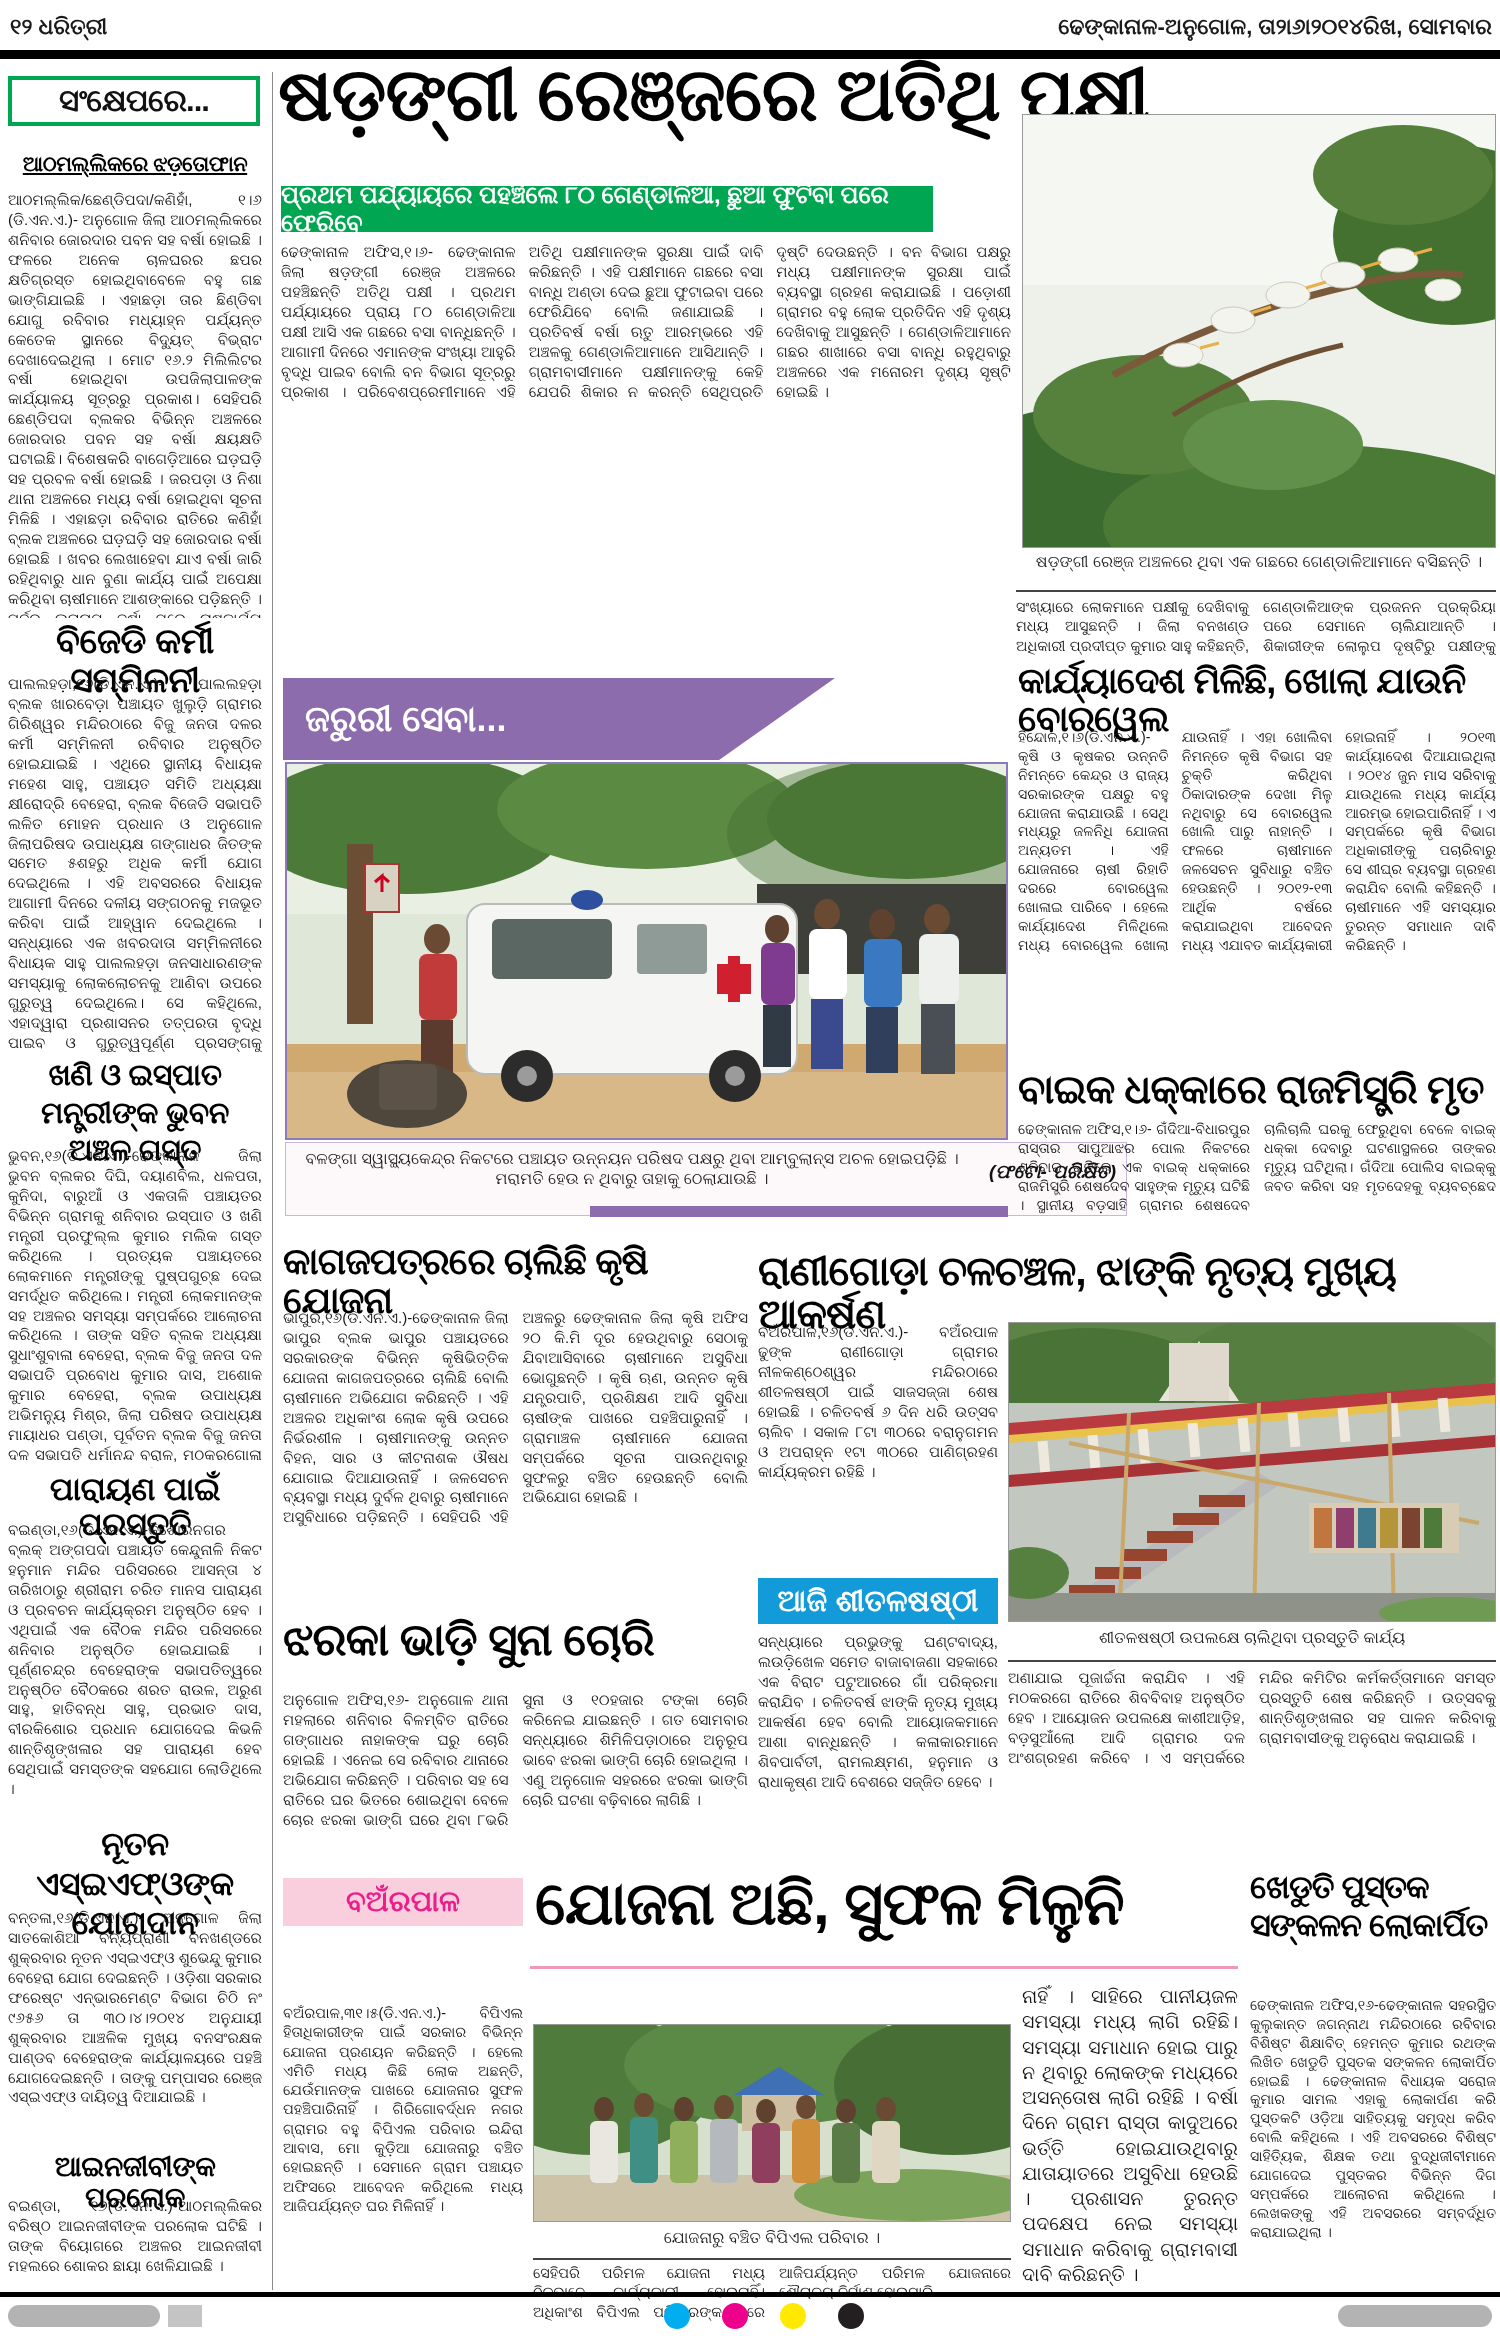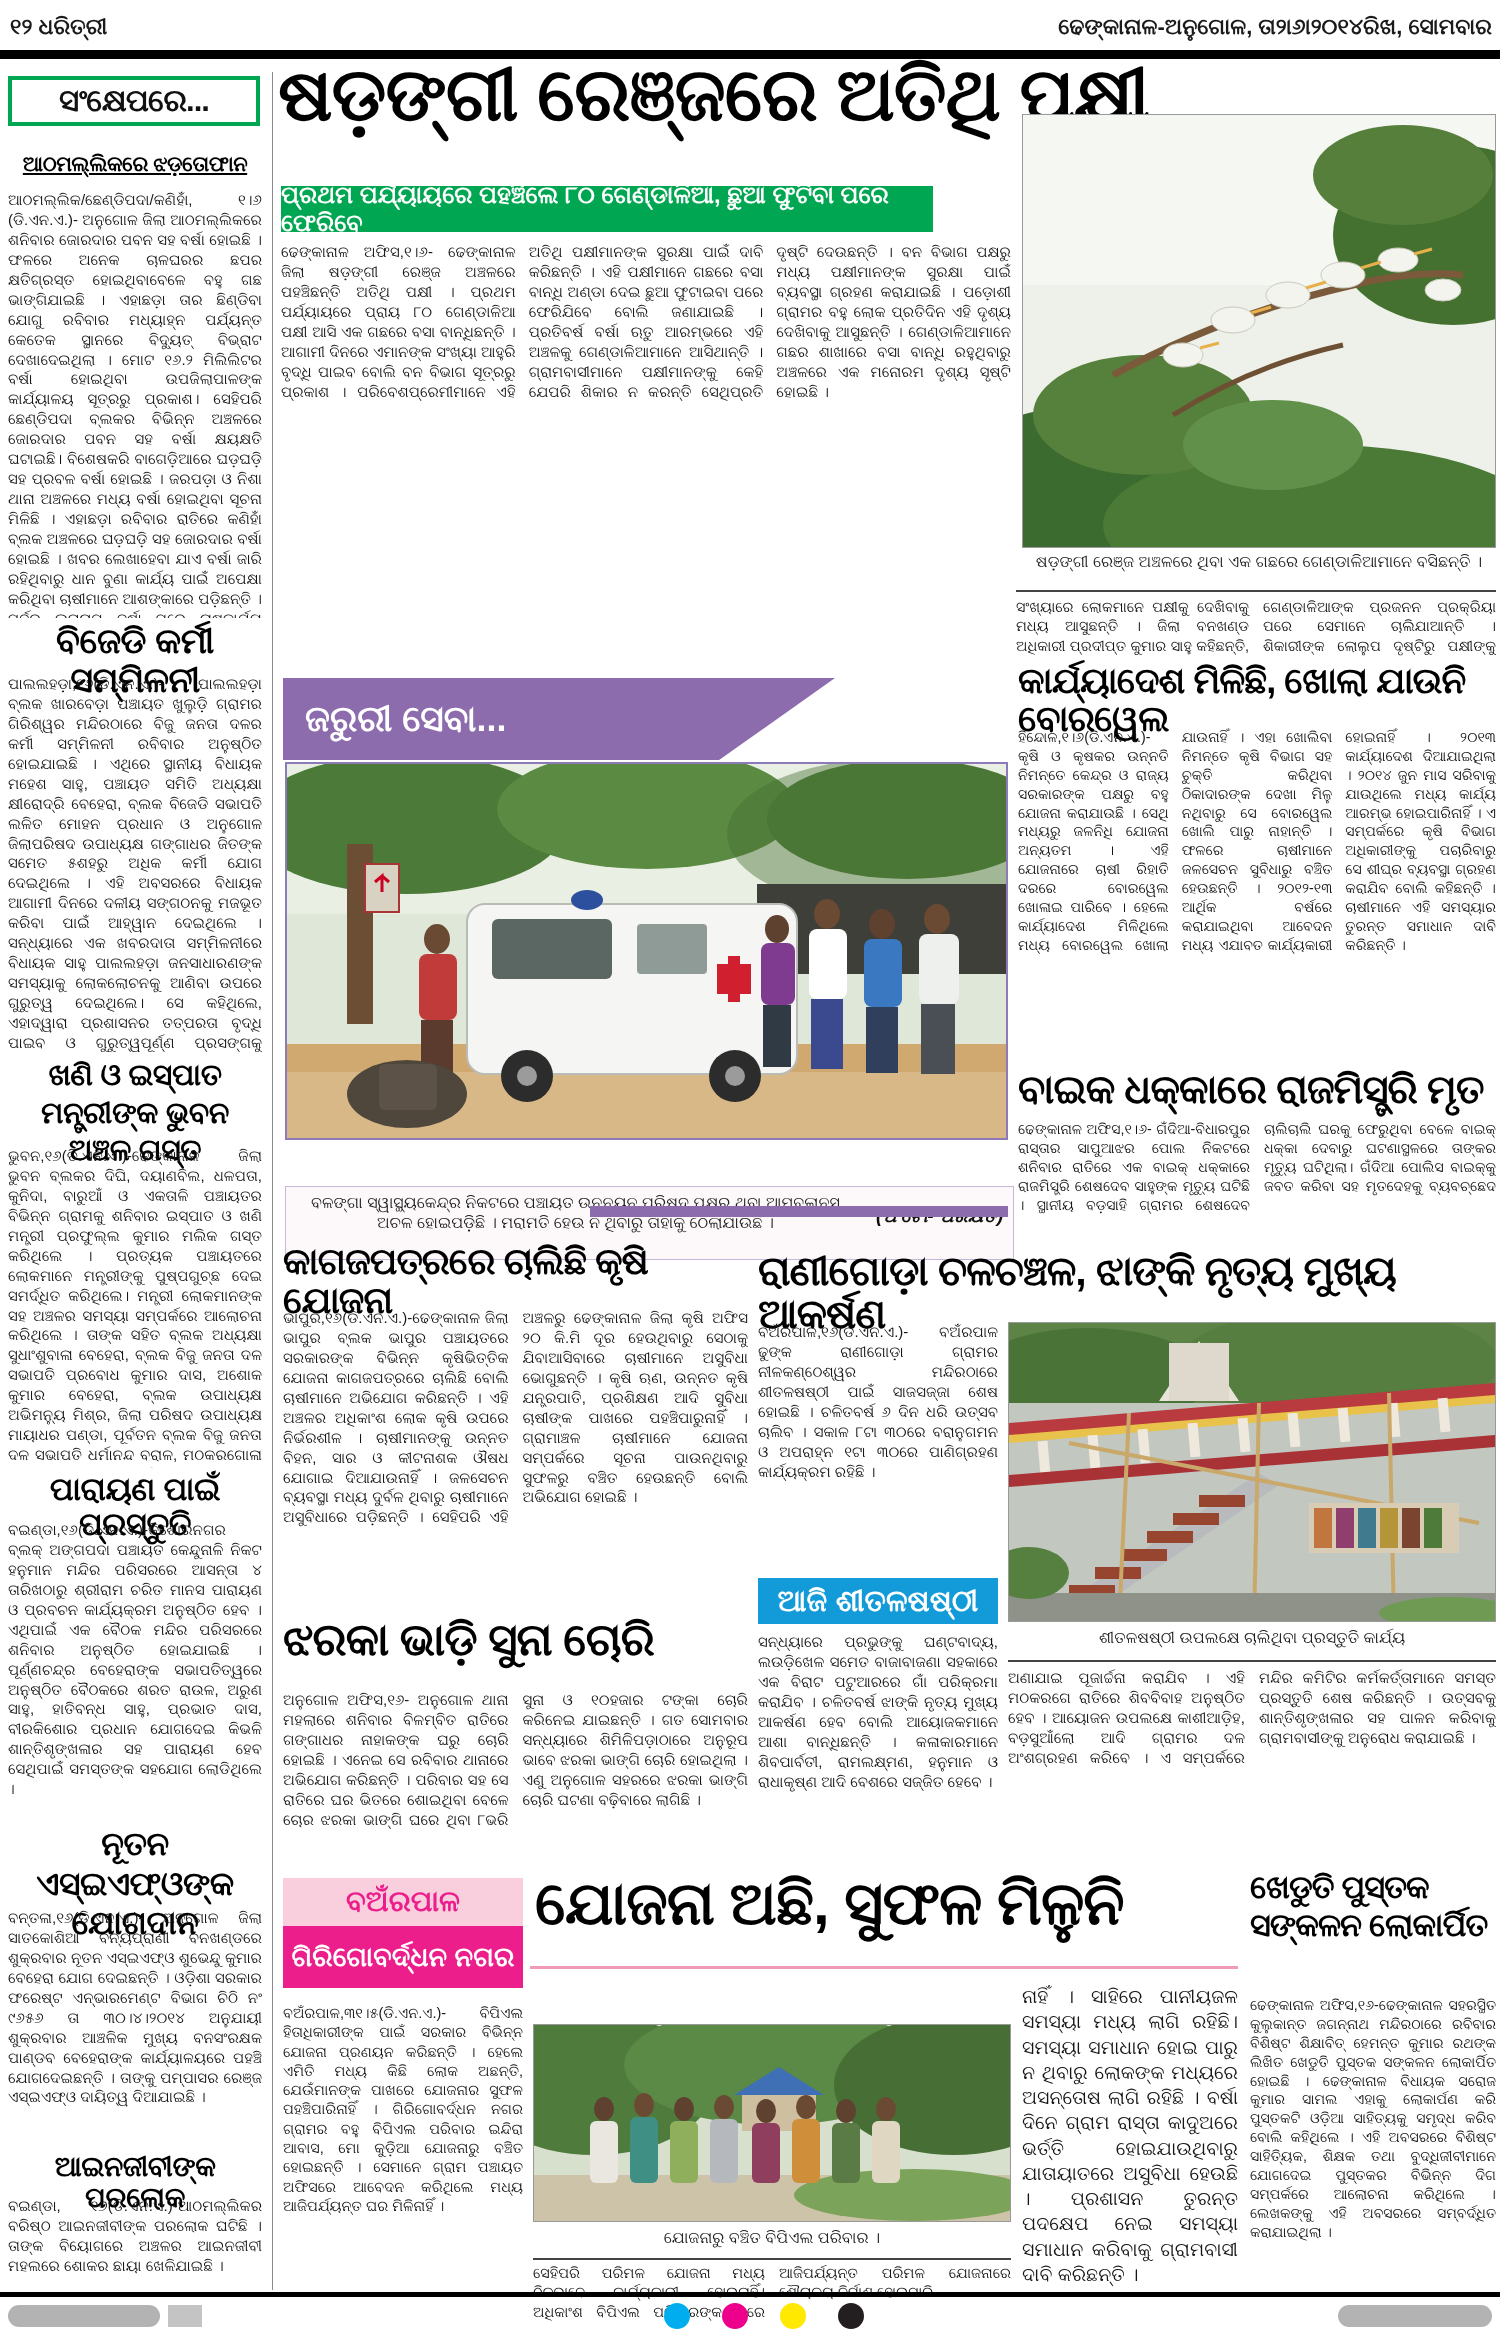--- a/index.html
+++ b/index.html
@@ -134,21 +134,21 @@
           <rect x="132" y="190" width="38" height="66" rx="8" fill="#c23b3b"></rect>
           <rect x="134" y="256" width="32" height="60" fill="#5a3b2e"></rect>
         <ellipse cx="490" cy="165" rx="12" ry="14" fill="#5f4130"></ellipse>
           <rect x="474" y="179" width="34" height="62" rx="8" fill="#7e3b8f"></rect>
           <rect x="476" y="241" width="28" height="62" fill="#2f3a45"></rect>
       </g>
       <ellipse cx="120" cy="330" rx="60" ry="34" fill="#4f463c"></ellipse>
       <rect x="92" y="300" width="58" height="46" rx="6" fill="#5d5248"></rect>
     </svg>
   </div>
-  <div class="abs" style="left:285px;top:1142px;width:729px;height:74px;border:1px solid #c9b6dd;box-sizing:border-box;background:#fdf9fb;margin-top:44px;">
+  <div class="abs" style="left:285px;top:1142px;width:842px;height:74px;border:1px solid #c9b6dd;box-sizing:border-box;background:#fdf9fb;">
     <div class="caption" style="padding:6px 160px 4px 12px;font-size:16px;">ବଳଙ୍ଗା ସ୍ୱାସ୍ଥ୍ୟକେନ୍ଦ୍ର ନିକଟରେ ପଞ୍ଚାୟତ ଉନ୍ନୟନ ପରିଷଦ ପକ୍ଷରୁ ଥିବା ଆମ୍ବୁଲାନ୍ସ ଅଚଳ ହୋଇପଡ଼ିଛି । ମରାମତି ହେଉ ନ ଥିବାରୁ ତାହାକୁ ଠେଲାଯାଉଛି ।</div>
     <div class="abs" style="right:10px;top:18px;font-size:19px;font-weight:bold;font-style:italic;">(ଫଟୋ- ପରିକ୍ଷିତ)</div>
   </div>
   <div class="abs" style="left:590px;top:1206px;width:418px;height:11px;background:#8d6cad;"></div>
 
   <div class="abs headline" style="left:1018px;top:662px;width:478px;font-size:36px;">କାର୍ଯ୍ୟାଦେଶ ମିଳିଛି, ଖୋଲା ଯାଉନି ବୋରୱେଲ</div>
   <div class="abs body-txt cols3" style="left:1018px;top:728px;width:478px;height:330px;overflow:hidden;font-size:14.2px;">ହିନ୍ଦୋଳ,୧।୬(ଡି.ଏନ.ଏ.)-କୃଷି ଓ କୃଷକର ଉନ୍ନତି ନିମନ୍ତେ କେନ୍ଦ୍ର ଓ ରାଜ୍ୟ ସରକାରଙ୍କ ପକ୍ଷରୁ ବହୁ ଯୋଜନା କରାଯାଉଛି । ସେଥି ମଧ୍ୟରୁ ଜଳନିଧି ଯୋଜନା ଅନ୍ୟତମ । ଏହି ଯୋଜନାରେ ଚାଷୀ ରିହାତି ଦରରେ ବୋରୱେଲ ଖୋଳାଇ ପାରିବେ । ହେଲେ କାର୍ଯ୍ୟାଦେଶ ମିଳିଥିଲେ ମଧ୍ୟ ବୋରୱେଲ ଖୋଲା ଯାଉନାହିଁ । ଏହା ଖୋଲିବା ନିମନ୍ତେ କୃଷି ବିଭାଗ ସହ ଚୁକ୍ତି କରିଥିବା ଠିକାଦାରଙ୍କ ଦେଖା ମିଳୁ ନଥିବାରୁ ସେ ବୋରୱେଲ ଖୋଲି ପାରୁ ନାହାନ୍ତି । ଫଳରେ ଚାଷୀମାନେ ଜଳସେଚନ ସୁବିଧାରୁ ବଞ୍ଚିତ ହେଉଛନ୍ତି । ୨୦୧୨-୧୩ ଆର୍ଥିକ ବର୍ଷରେ କରାଯାଇଥିବା ଆବେଦନ ମଧ୍ୟ ଏଯାବତ କାର୍ଯ୍ୟକାରୀ ହୋଇନାହିଁ । ୨୦୧୩ କାର୍ଯ୍ୟାଦେଶ ଦିଆଯାଇଥିଲା । ୨୦୧୪ ଜୁନ ମାସ ସରିବାକୁ ଯାଉଥିଲେ ମଧ୍ୟ କାର୍ଯ୍ୟ ଆରମ୍ଭ ହୋଇପାରିନାହିଁ । ଏ ସମ୍ପର୍କରେ କୃଷି ବିଭାଗ ଅଧିକାରୀଙ୍କୁ ପଚାରିବାରୁ ସେ ଶୀଘ୍ର ବ୍ୟବସ୍ଥା ଗ୍ରହଣ କରାଯିବ ବୋଲି କହିଛନ୍ତି । ଚାଷୀମାନେ ଏହି ସମସ୍ୟାର ତୁରନ୍ତ ସମାଧାନ ଦାବି କରିଛନ୍ତି ।</div>
 
   <div class="abs headline" style="left:1018px;top:1068px;width:478px;font-size:40px;">ବାଇକ ଧକ୍କାରେ ରାଜମିସ୍ତ୍ରି ମୃତ</div>
   <div class="abs body-txt cols2" style="left:1018px;top:1120px;width:478px;height:108px;overflow:hidden;font-size:14.2px;">ଢେଙ୍କାନାଳ ଅଫିସ,୧।୬- ଗଁଦିଆ-ବିଧାରପୁର ରାସ୍ତାର ସାପୁଆଝର ପୋଲ ନିକଟରେ ଶନିବାର ରାତିରେ ଏକ ବାଇକ୍ ଧକ୍କାରେ ରାଜମିସ୍ତ୍ରି ଶେଷଦେବ ସାହୁଙ୍କ ମୃତ୍ୟୁ ଘଟିଛି । ସ୍ଥାନୀୟ ବଡ଼ସାହି ଗ୍ରାମର ଶେଷଦେବ ଚାଲିଚାଲି ଘରକୁ ଫେରୁଥିବା ବେଳେ ବାଇକ୍ ଧକ୍କା ଦେବାରୁ ଘଟଣାସ୍ଥଳରେ ତାଙ୍କର ମୃତ୍ୟୁ ଘଟିଥିଲା। ଗଁଦିଆ ପୋଲିସ ବାଇକ୍‌କୁ ଜବତ କରିବା ସହ ମୃତଦେହକୁ ବ୍ୟବଚ୍ଛେଦ ପାଇଁ ପଠାଇଛି । ଥାନାରେ ନଂ. ୫୪/୧୪ରେ ମାମଲା ରୁଜୁ ହୋଇଛି ।</div>
@@ -218,23 +218,20 @@
   <div class="abs caption" style="left:1008px;top:1628px;width:488px;">ଶୀତଳଷଷ୍ଠୀ ଉପଲକ୍ଷେ ଚାଲିଥିବା ପ୍ରସ୍ତୁତି କାର୍ଯ୍ୟ</div>
   <div class="abs" style="left:1008px;top:1660px;width:488px;height:2px;background:#444;"></div>
   <div class="abs body-txt cols2" style="left:1008px;top:1668px;width:488px;height:200px;overflow:hidden;">ଅଣାଯାଇ ପୂଜାର୍ଚ୍ଚନା କରାଯିବ । ଏହି ମଠକରଗେ ରାତିରେ ଶିବବିବାହ ଅନୁଷ୍ଠିତ ହେବ । ଆୟୋଜନ ଉପଲକ୍ଷେ କାଶୀଆଡ଼ିହ, ବଡ଼ସୁଆଁଲୋ ଆଦି ଗ୍ରାମର ଦଳ ଅଂଶଗ୍ରହଣ କରିବେ । ଏ ସମ୍ପର୍କରେ ମନ୍ଦିର କମିଟିର କର୍ମକର୍ତ୍ତାମାନେ ସମସ୍ତ ପ୍ରସ୍ତୁତି ଶେଷ କରିଛନ୍ତି । ଉତ୍ସବକୁ ଶାନ୍ତିଶୃଙ୍ଖଳାର ସହ ପାଳନ କରିବାକୁ ଗ୍ରାମବାସୀଙ୍କୁ ଅନୁରୋଧ କରାଯାଇଛି ।</div>
 
   <div class="abs headline" style="left:283px;top:1616px;width:465px;font-size:45px;">ଝରକା ଭାଡ଼ି ସୁନା ଚୋରି</div>
   <div class="abs body-txt cols2" style="left:283px;top:1690px;width:465px;height:180px;overflow:hidden;">ଅନୁଗୋଳ ଅଫିସ,୧୬- ଅନୁଗୋଳ ଥାନା ମହଲାରେ ଶନିବାର ବିଳମ୍ବିତ ରାତିରେ ଗଙ୍ଗାଧର ନାହାକଙ୍କ ଘରୁ ଚୋରି ହୋଇଛି । ଏନେଇ ସେ ରବିବାର ଥାନାରେ ଅଭିଯୋଗ କରିଛନ୍ତି । ପରିବାର ସହ ସେ ରାତିରେ ଘର ଭିତରେ ଶୋଇଥିବା ବେଳେ ଚୋର ଝରକା ଭାଙ୍ଗି ଘରେ ଥିବା ୮ଭରି ସୁନା ଓ ୧୦ହଜାର ଟଙ୍କା ଚୋରି କରିନେଇ ଯାଇଛନ୍ତି । ଗତ ସୋମବାର ସନ୍ଧ୍ୟାରେ ଶିମିଳିପଡ଼ାଠାରେ ଅନୁରୂପ ଭାବେ ଝରକା ଭାଙ୍ଗି ଚୋରି ହୋଇଥିଲା । ଏଣୁ ଅନୁଗୋଳ ସହରରେ ଝରକା ଭାଙ୍ଗି ଚୋରି ଘଟଣା ବଢ଼ିବାରେ ଲାଗିଛି ।</div>
 
   <div class="abs" style="left:283px;top:1878px;width:240px;height:48px;background:#f9cfdd;display:flex;align-items:center;justify-content:center;">
     <span style="color:#ec1e8c;font-weight:bold;font-size:29px;">ବଅଁରପାଳ</span>
   </div>
-  <div class="abs" style="left:283px;top:1926px;width:240px;height:62px;background:#ec1e8c;display:flex;align-items:center;justify-content:center;">
-    <span class="banner-txt" style="font-size:27px;">ଗିରିଗୋବର୍ଦ୍ଧନ ନଗର</span>
-  </div>
   <div class="abs headline" style="left:535px;top:1872px;width:702px;font-size:60px;">ଯୋଜନା ଅଛି, ସୁଫଳ ମିଳୁନି</div>
   <div class="abs" style="left:530px;top:1966px;width:708px;height:3px;background:#f09ab5;"></div>
 
   <div class="abs body-txt" style="left:283px;top:2004px;width:240px;height:286px;overflow:hidden;font-size:14.5px;">ବଅଁରପାଳ,୩୧।୫(ଡି.ଏନ.ଏ.)- ବିପିଏଲ ହିତାଧିକାରୀଙ୍କ ପାଇଁ ସରକାର ବିଭିନ୍ନ ଯୋଜନା ପ୍ରଣୟନ କରିଛନ୍ତି । ହେଲେ ଏମିତି ମଧ୍ୟ କିଛି ଲୋକ ଅଛନ୍ତି, ଯେଉଁମାନଙ୍କ ପାଖରେ ଯୋଜନାର ସୁଫଳ ପହଞ୍ଚିପାରିନାହିଁ । ଗିରିଗୋବର୍ଦ୍ଧନ ନଗର ଗ୍ରାମର ବହୁ ବିପିଏଲ ପରିବାର ଇନ୍ଦିରା ଆବାସ, ମୋ କୁଡ଼ିଆ ଯୋଜନାରୁ ବଞ୍ଚିତ ହୋଇଛନ୍ତି । ସେମାନେ ଗ୍ରାମ ପଞ୍ଚାୟତ ଅଫିସରେ ଆବେଦନ କରିଥିଲେ ମଧ୍ୟ ଆଜିପର୍ଯ୍ୟନ୍ତ ଘର ମିଳିନାହିଁ ।</div>
 
   <div class="abs" style="left:533px;top:2024px;width:478px;height:198px;border:1px solid #999;box-sizing:border-box;">
     <svg width="476" height="196" viewBox="0 0 476 196">
       <rect width="476" height="196" fill="#d7dfcd"></rect>
       <ellipse cx="60" cy="60" rx="120" ry="70" fill="#4f7b3c"></ellipse>
       <ellipse cx="240" cy="40" rx="150" ry="60" fill="#5b8a46"></ellipse>

